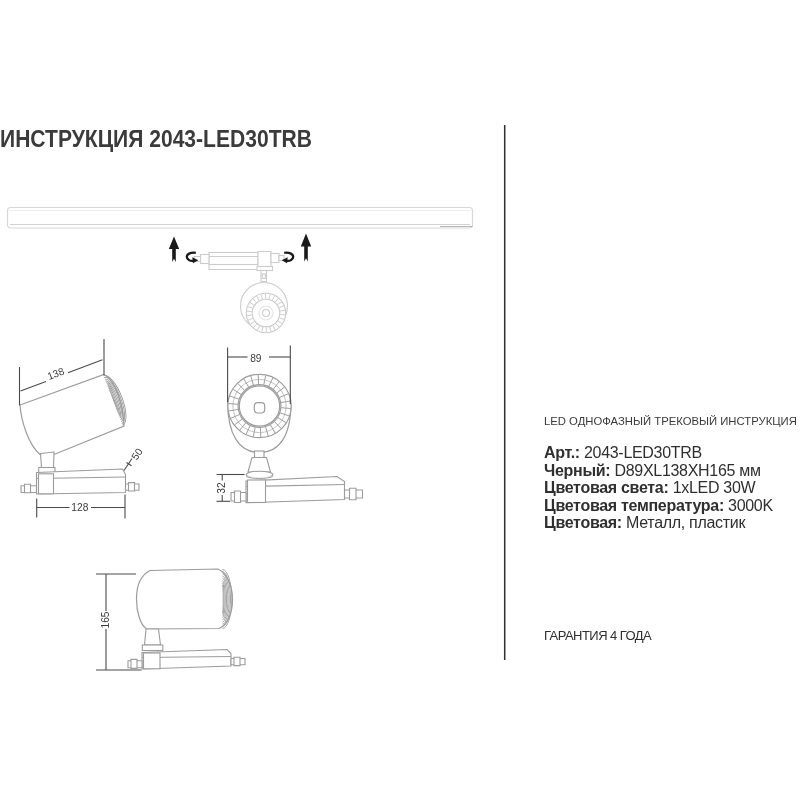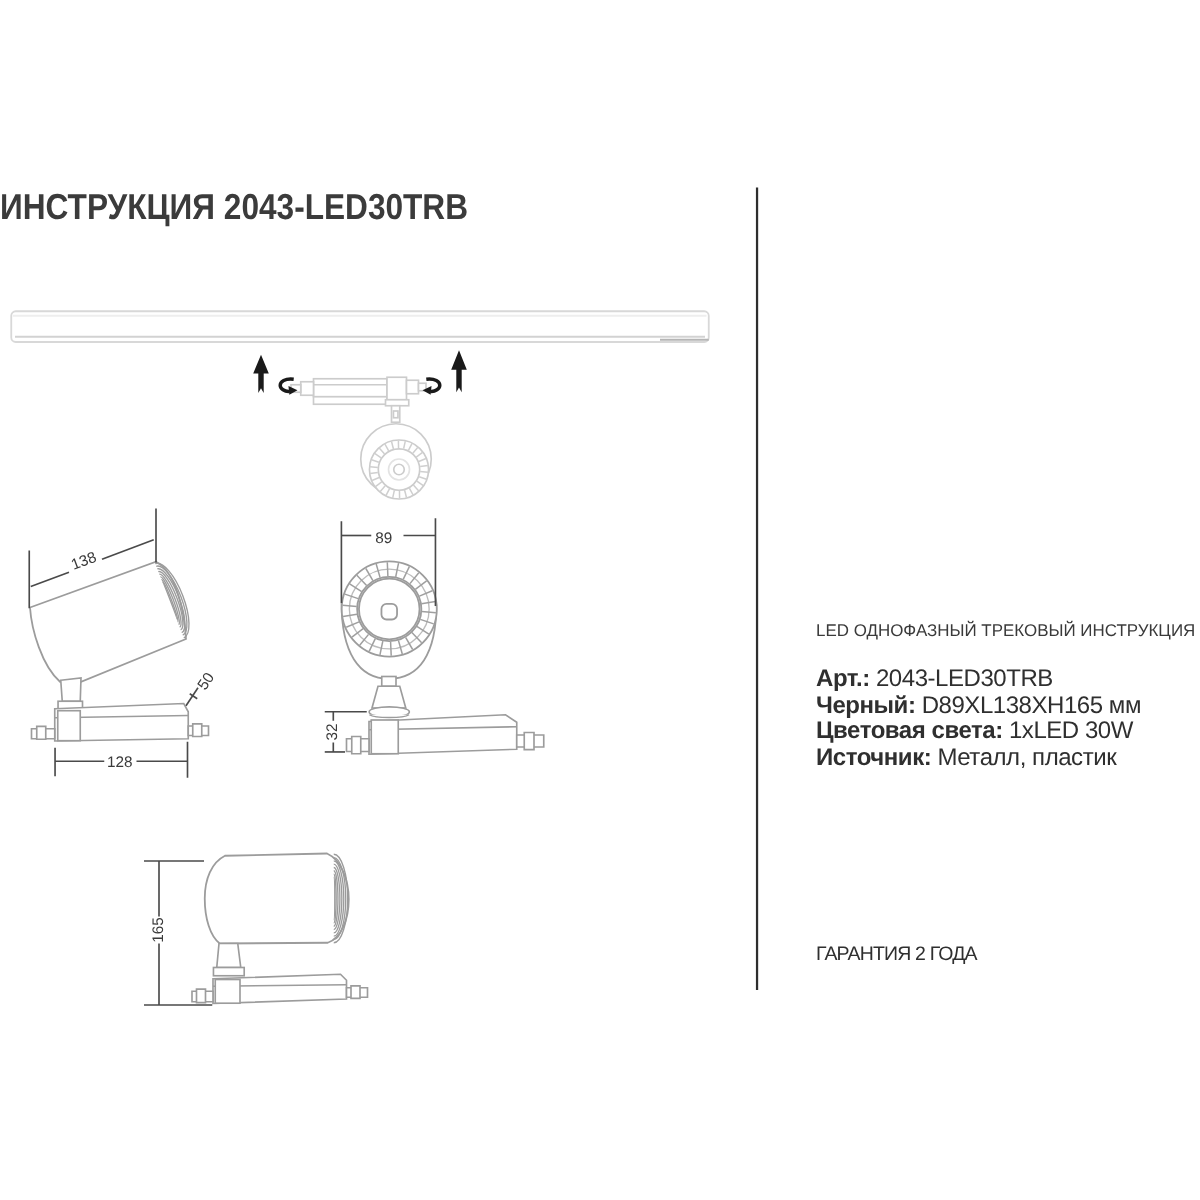--- a/index.html
+++ b/index.html
@@ -254,16 +254,17 @@
 
   <path d="M504.7 125 L504.7 660" stroke="#2e2e2e" stroke-width="1.5"></path>
 </svg>
 
 <div class="abs" style="left:544px;top:414.5px;font-size:11.3px;color:#3a3a3a;white-space:nowrap;">LED ОДНОФАЗНЫЙ ТРЕКОВЫЙ ИНСТРУКЦИЯ</div>
 
 <div class="abs" style="left:544px;top:444px;font-size:16px;line-height:17.6px;color:#2f2f2f;letter-spacing:-0.3px;white-space:nowrap;">
   <div><b>Арт.:</b> 2043-LED30TRB</div>
   <div><b>Черный:</b> D89XL138XH165 мм</div>
   <div><b>Цветовая света:</b> 1xLED 30W</div>
-  <div><b>Источник:</b> Металл, пластик</div>
+  <div><b>Цветовая температура:</b> 3000K</div>
+  <div><b>Цветовая:</b> Металл, пластик</div>
 </div>
 
-<div class="abs" style="left:544px;top:627.5px;font-size:13px;letter-spacing:-0.55px;color:#2f2f2f;">ГАРАНТИЯ 2 ГОДА</div>
+<div class="abs" style="left:544px;top:627.5px;font-size:13px;letter-spacing:-0.55px;color:#2f2f2f;">ГАРАНТИЯ 4 ГОДА</div>
 
 </body></html>

